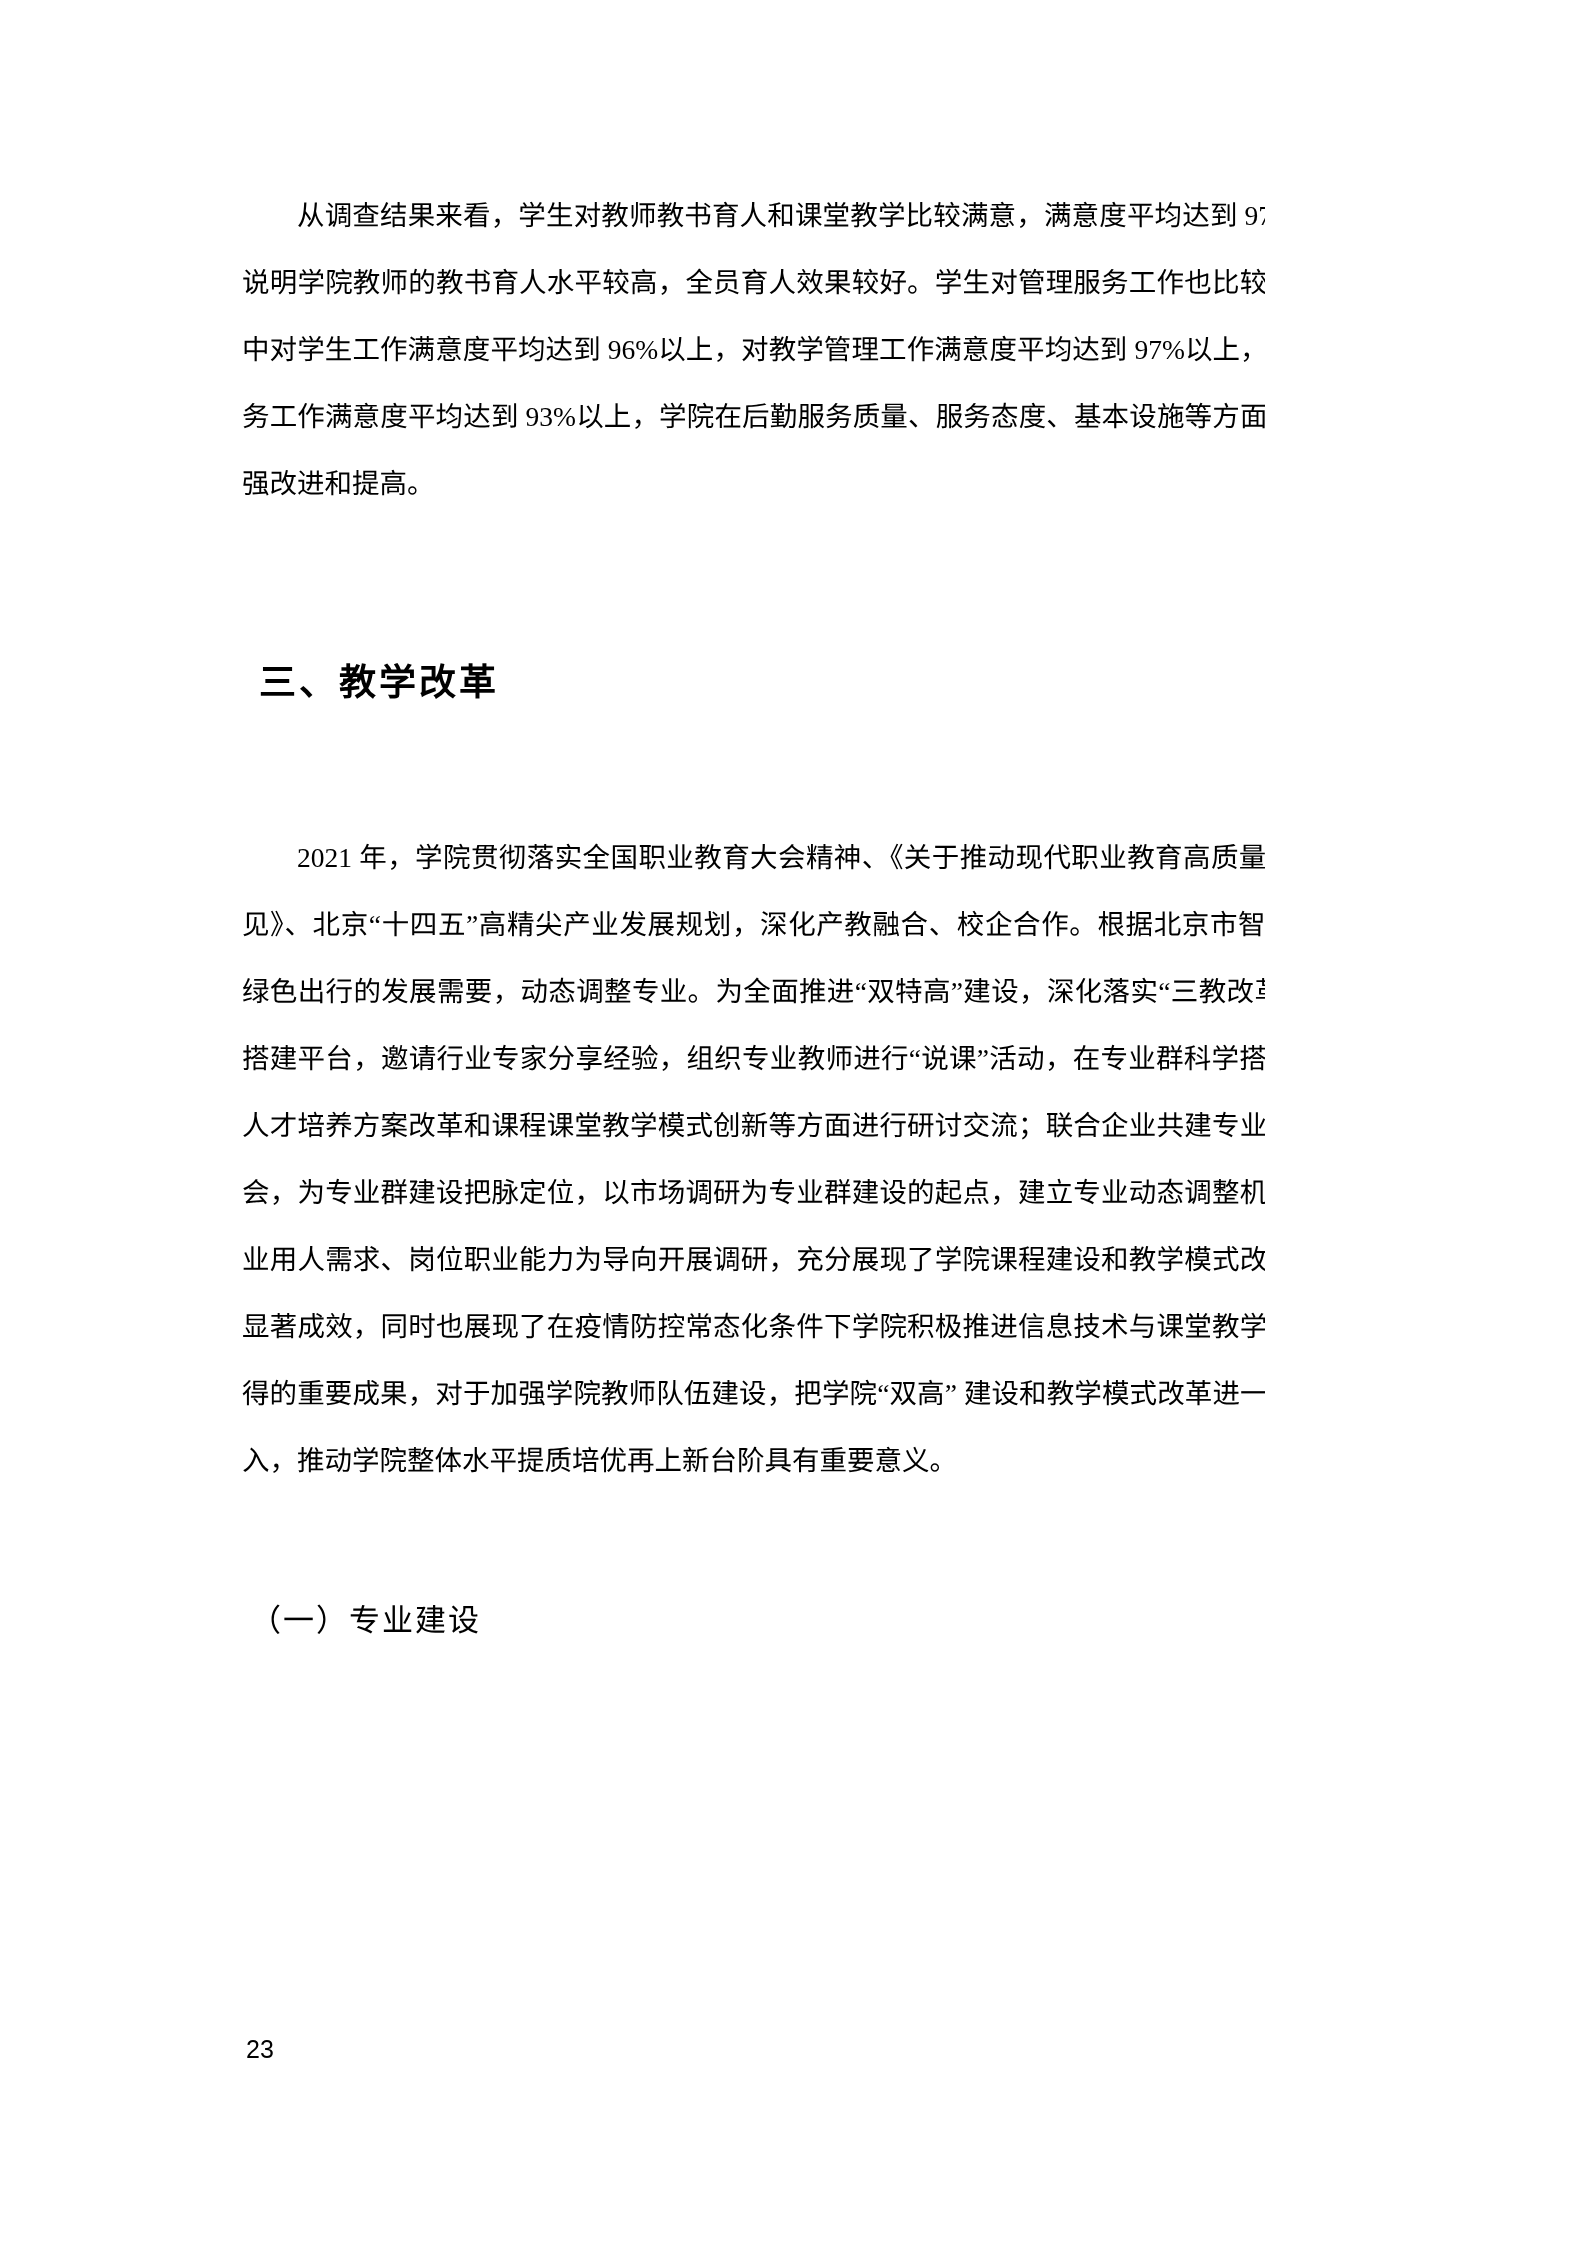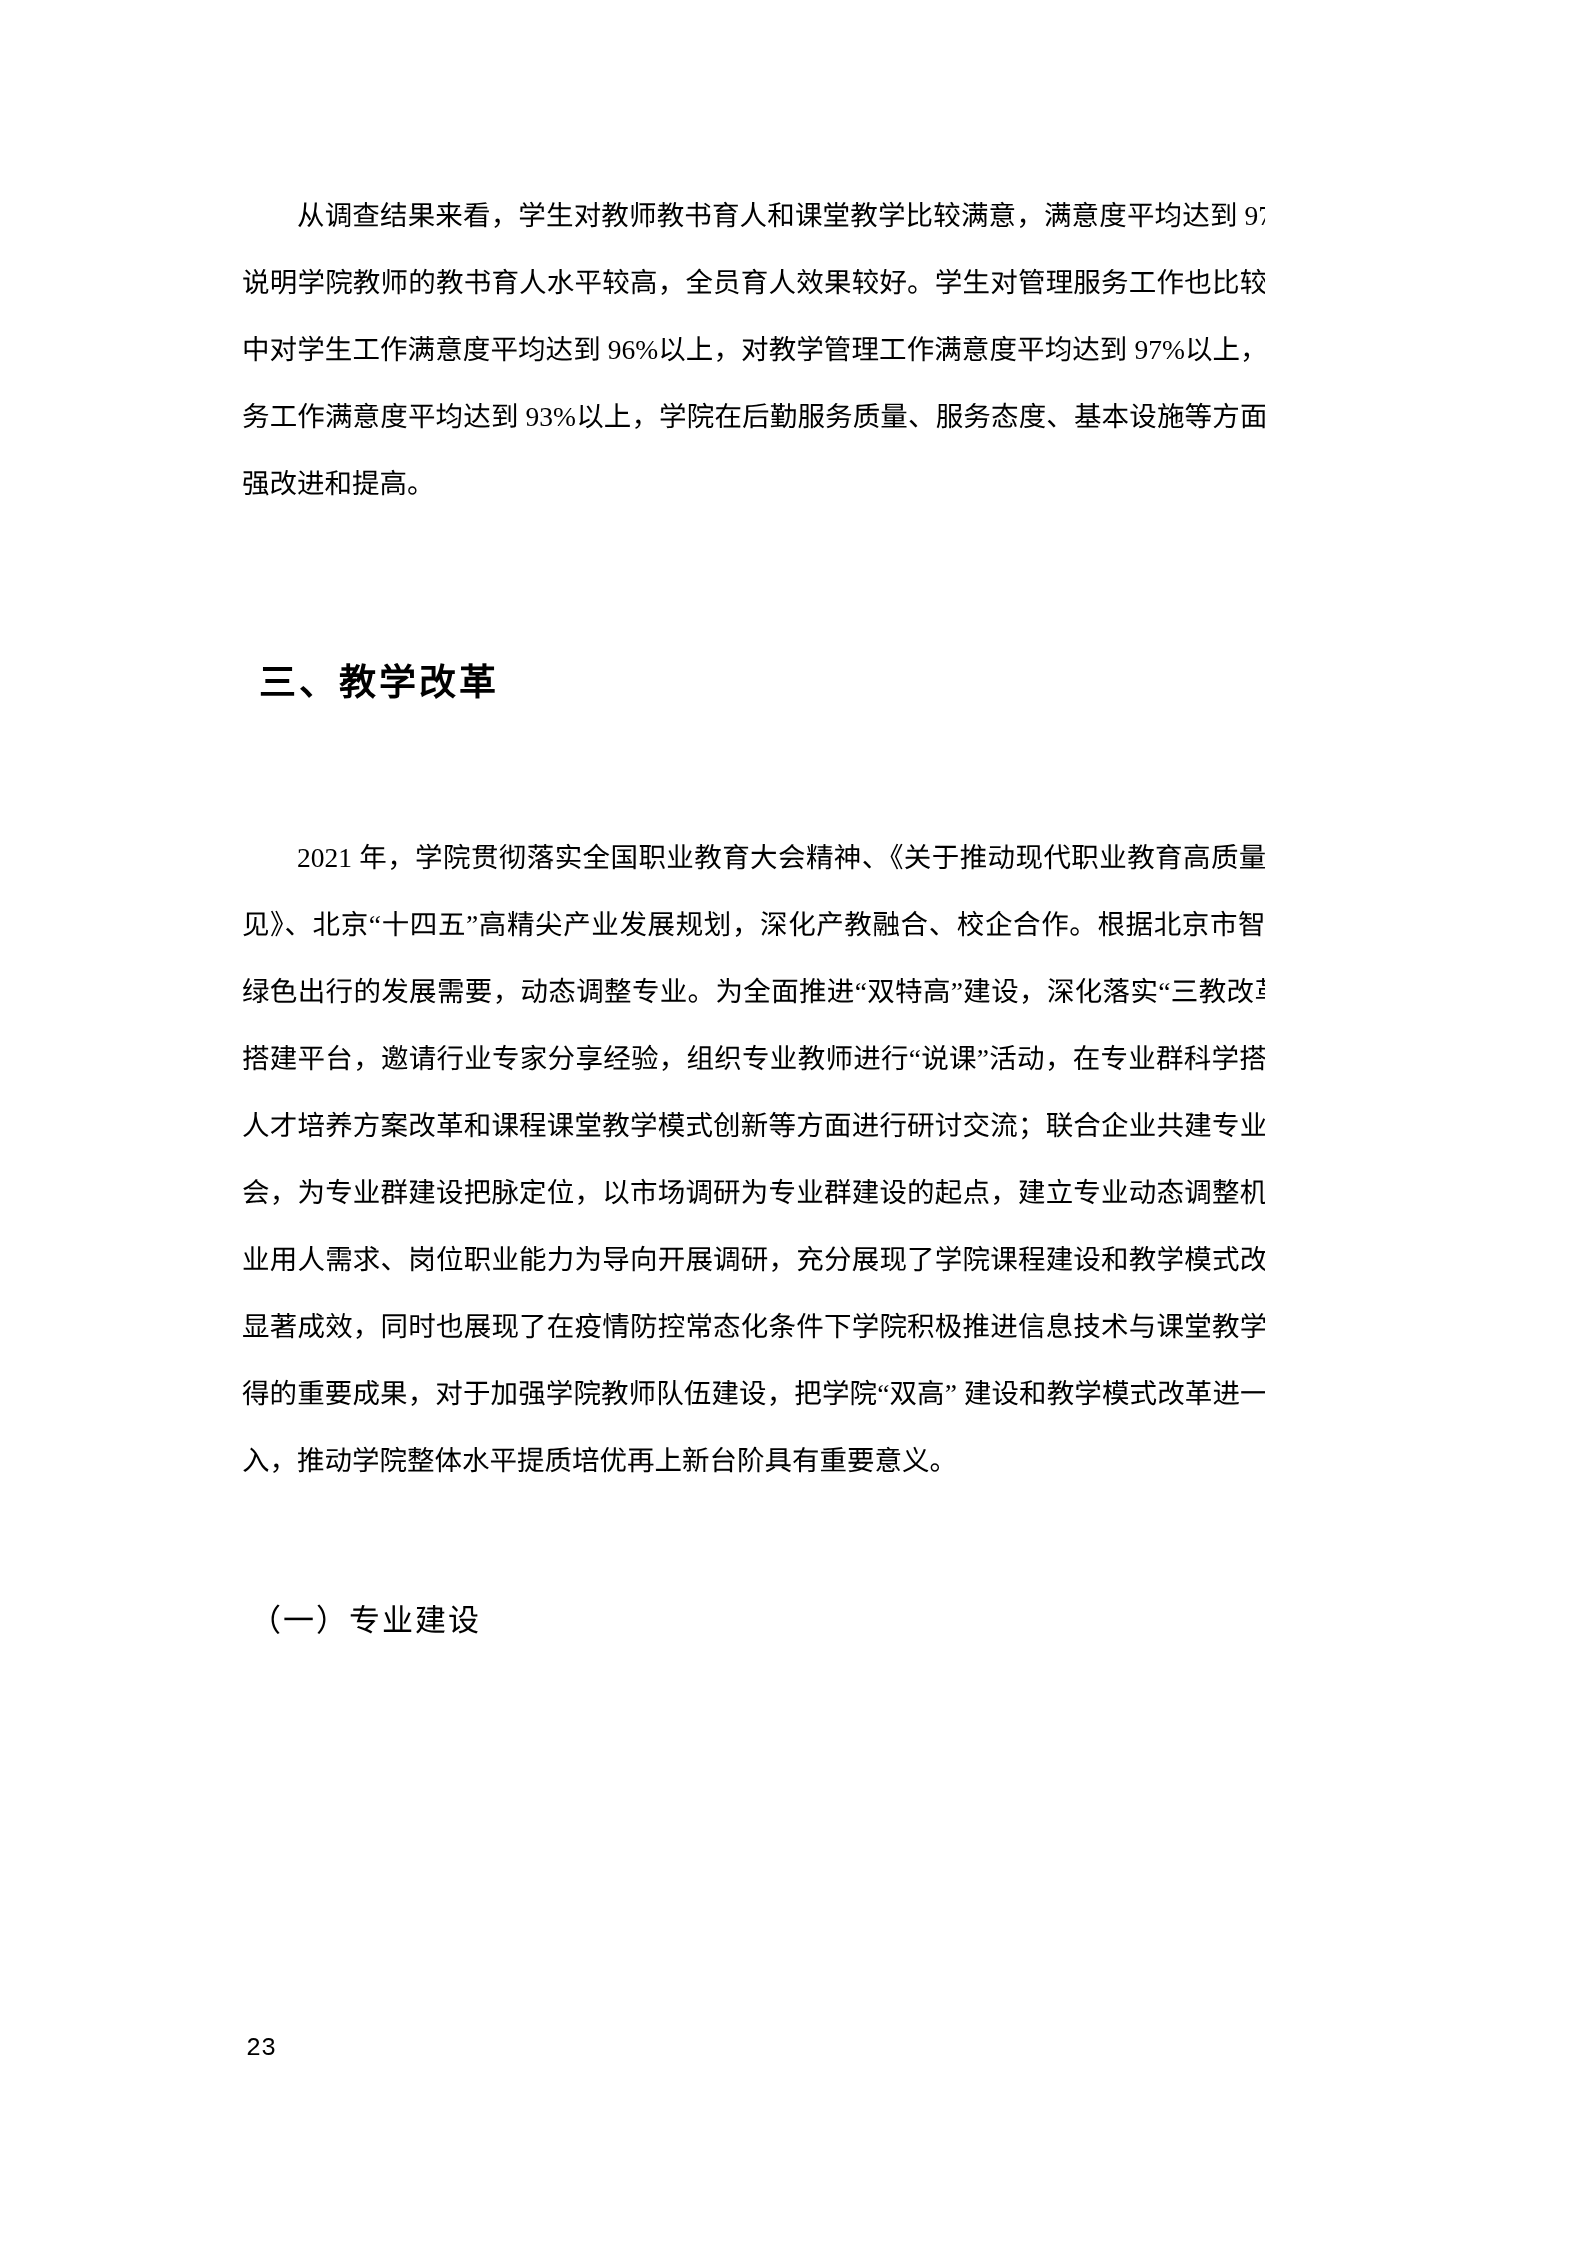--- a/index.html
+++ b/index.html
@@ -49,21 +49,21 @@
     font-family: "Liberation Serif", "DejaVu Serif", serif;
     font-weight: normal;
     font-size: 31px;
     line-height: 38px;
     letter-spacing: 2px;
   }
   .page-number {
     position: absolute;
     left: 246px;
     top: 2034px;
-    font-family: Liberation Mono, monospace;
+    font-family: Liberation Sans, sans-serif;
     font-size: 25px;
     line-height: 30px;
     color: #000000;
   }
 </style>
 </head>
 <body>
 
 <div class="page">
 

